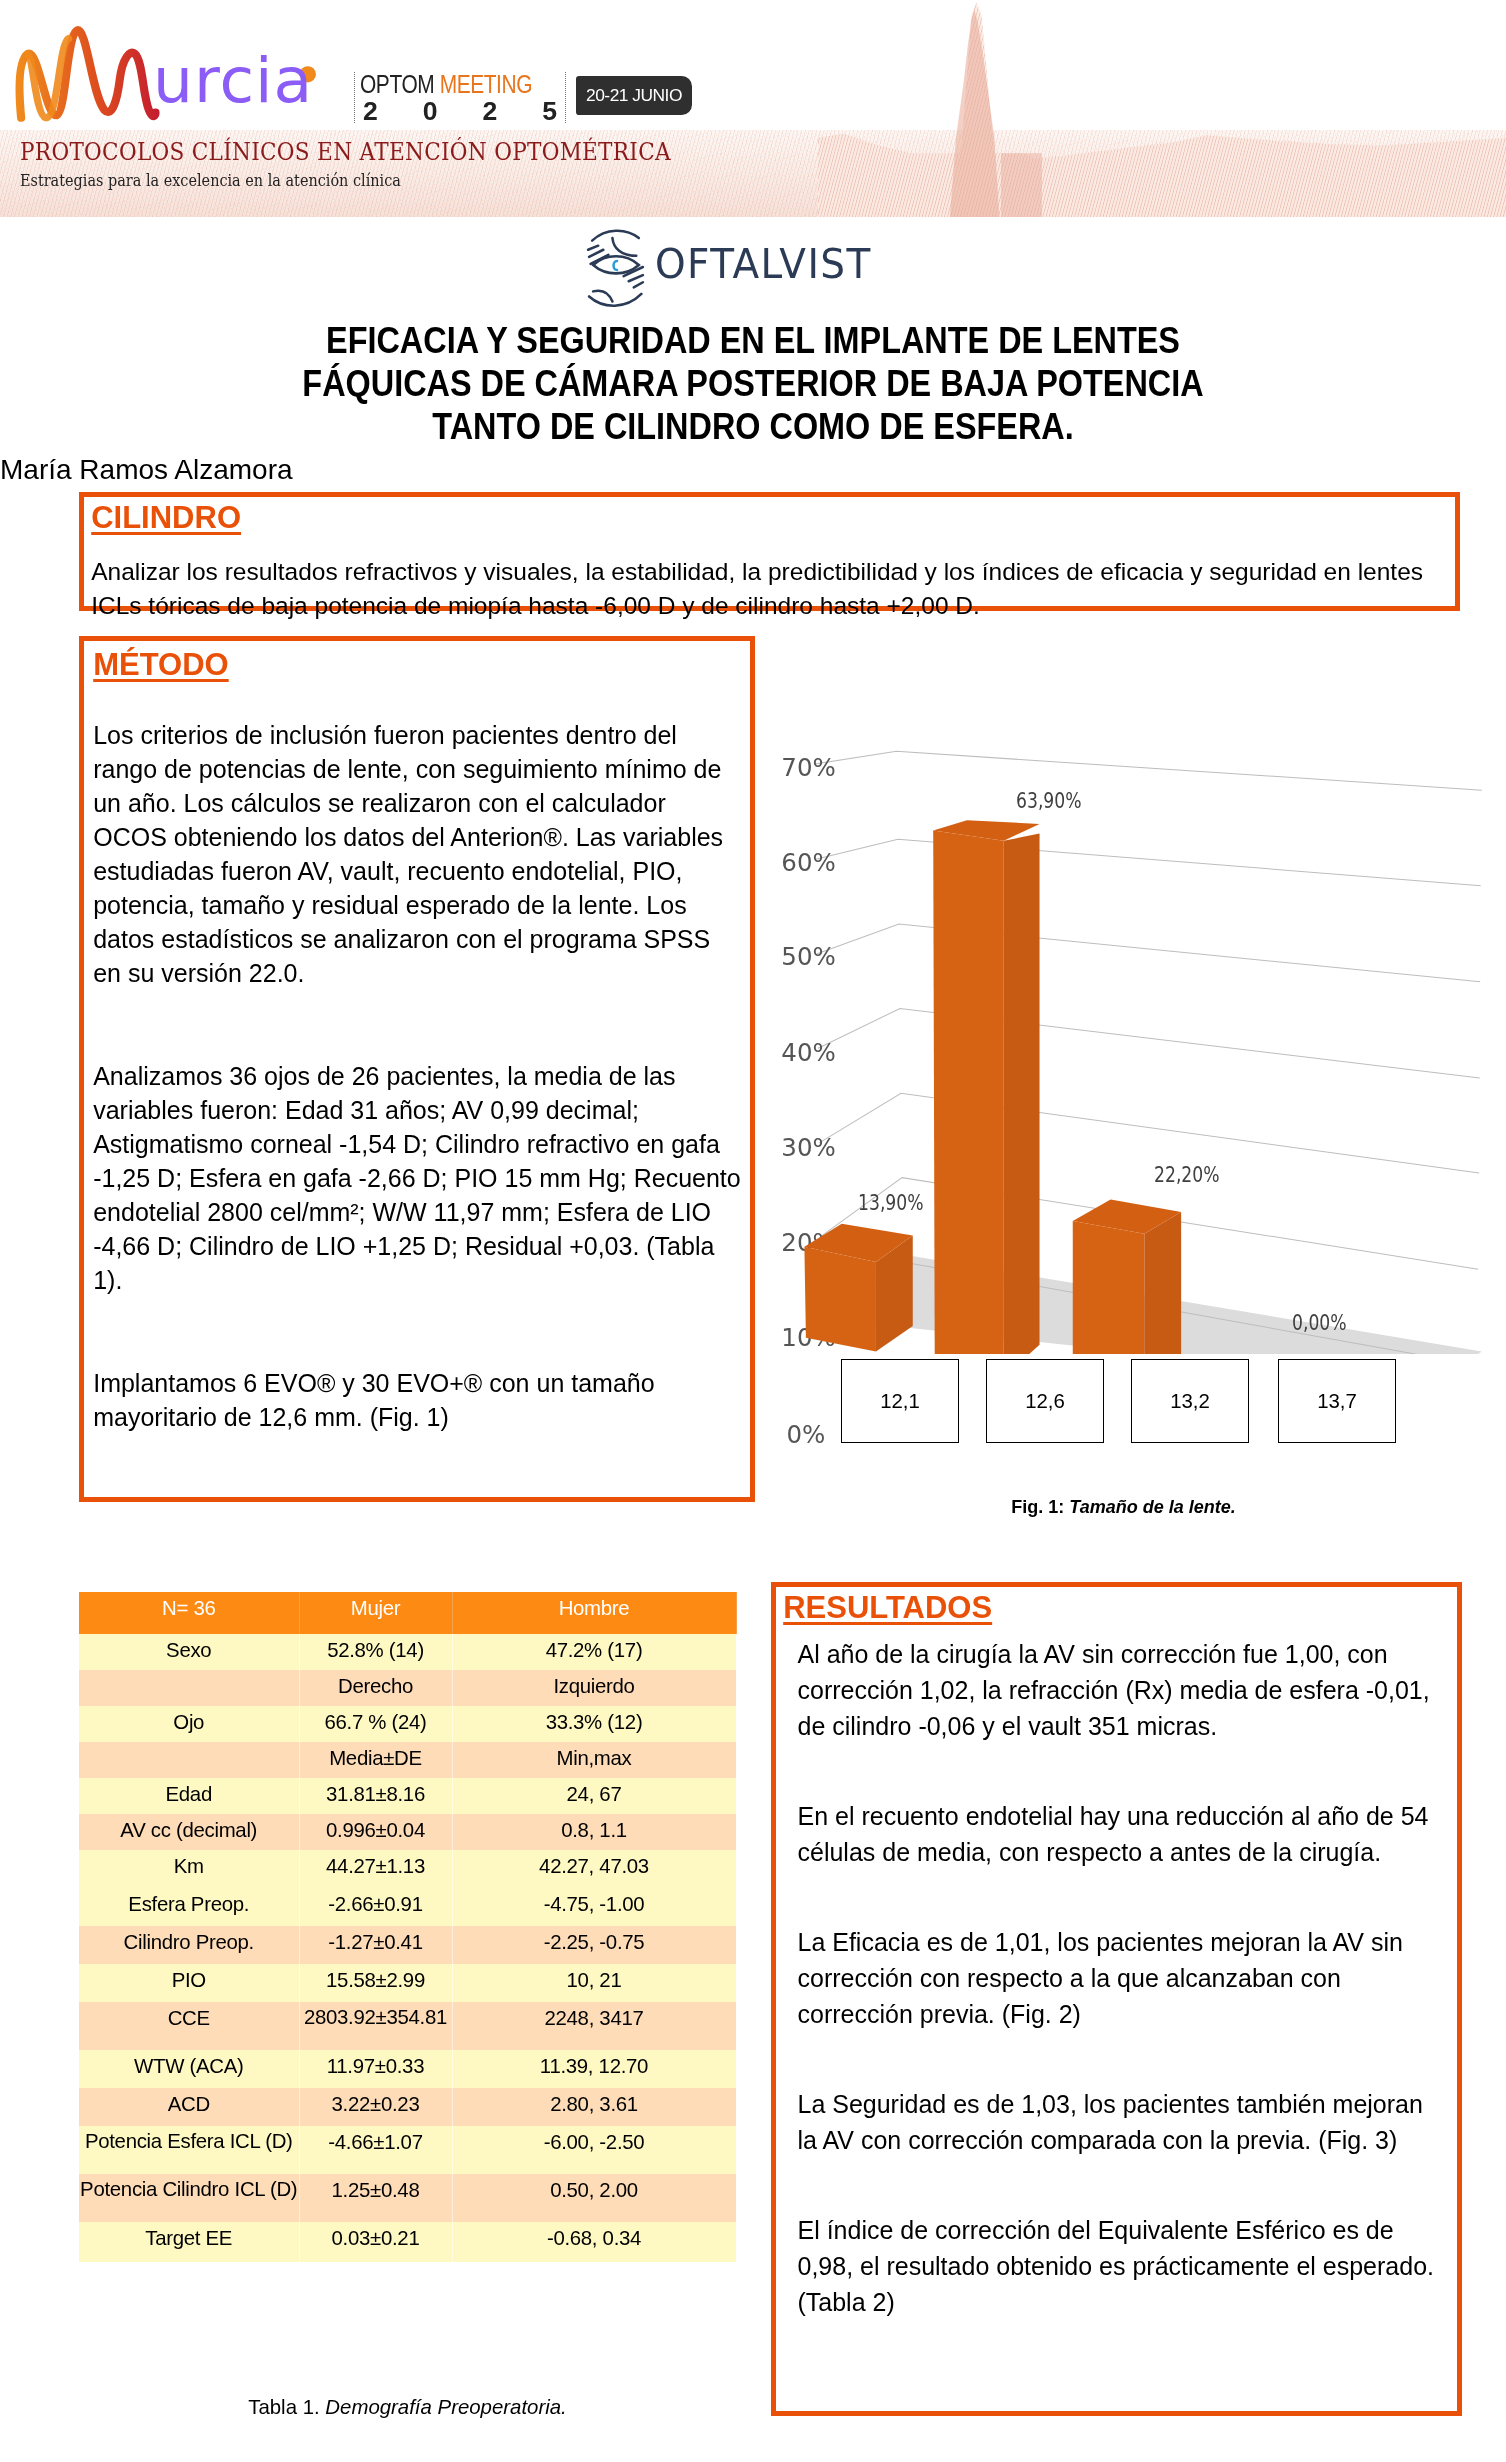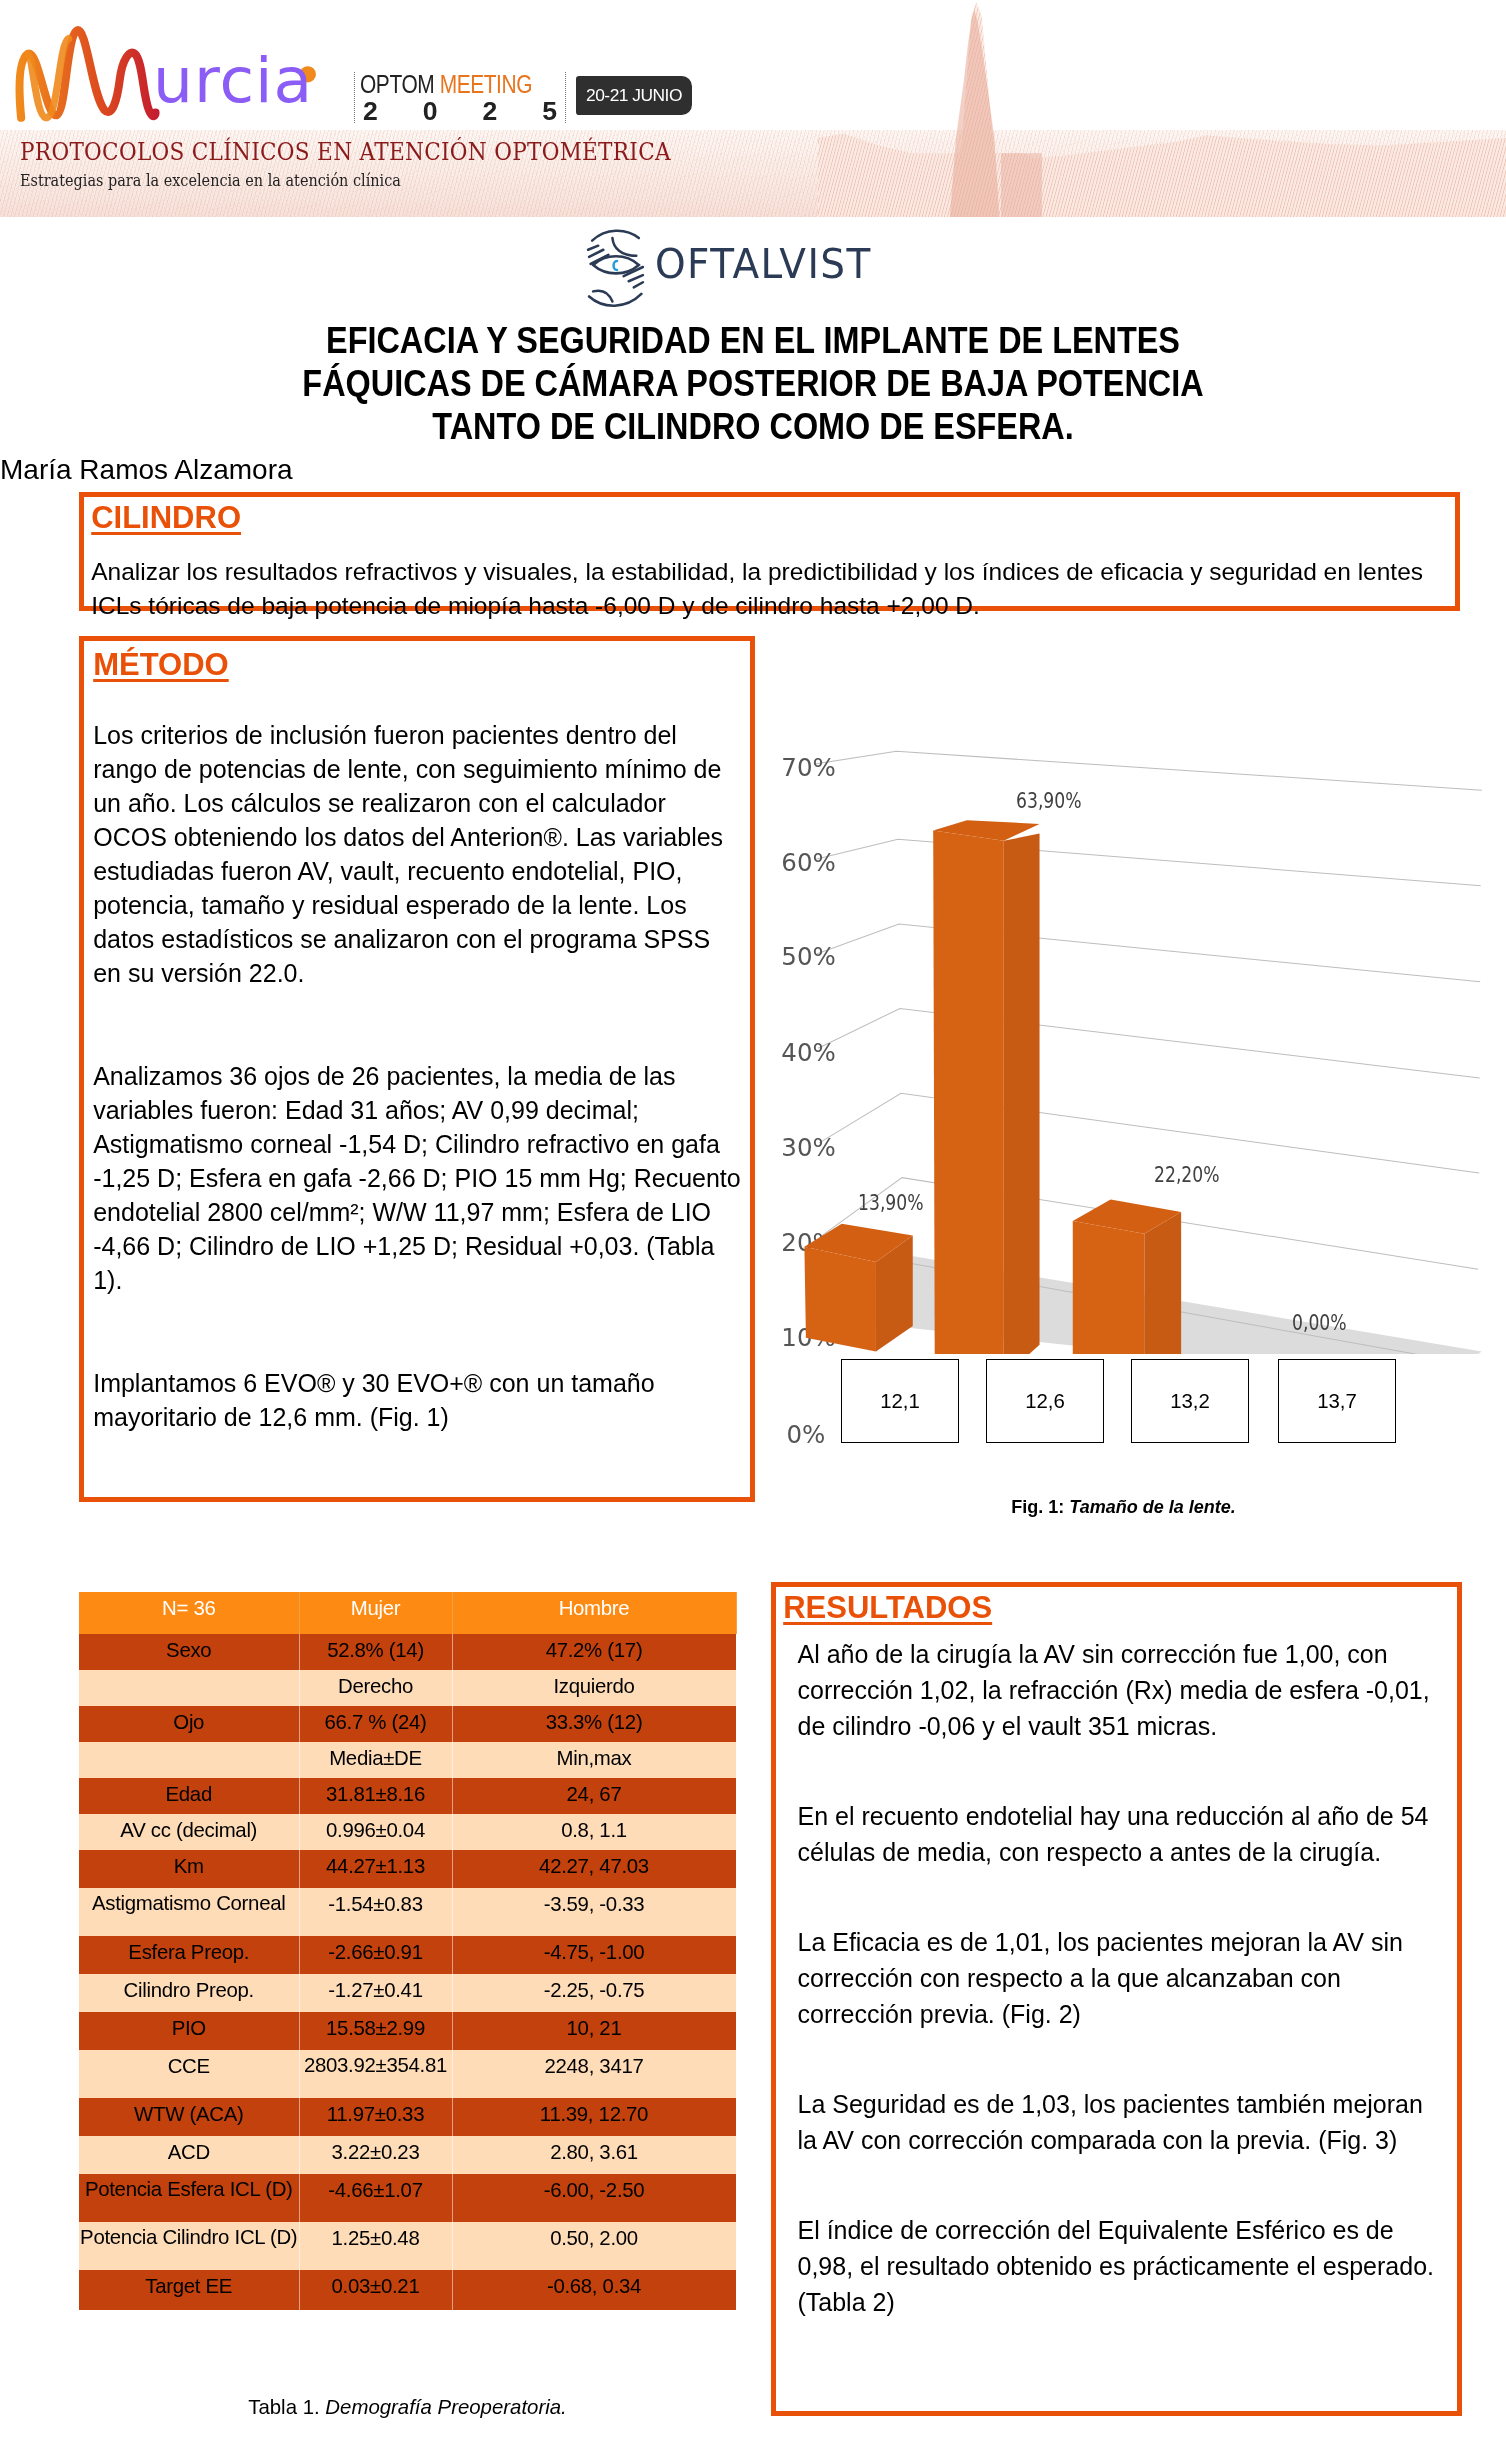--- a/index.html
+++ b/index.html
@@ -91,21 +91,21 @@
   }
   #fig1-caption { left: 766px; top: 1497px; width: 715px; text-align: center; font-size: 18px; font-weight: bold; }
 
   
   #table1 { left: 79px; top: 1592px; width: 657px; border-collapse: collapse; table-layout: fixed; }
   #table1 th, #table1 td {
     text-align: center; vertical-align: top; font-weight: normal; font-size: 20.4px; line-height: 20.4px;
     padding: 6.1px 1px 0 1px; letter-spacing: -0.3px;
   }
   #table1 th { background: #fd8b13; color: #fff; height: 36px; border-right: 0.5px solid #f6a14a; }
-  #table1 tr.light td { background: #c2410c; margin-top: 16px; }
+  #table1 tr.light td { background: #fef9c3; margin-top: 16px; }
   #table1 tr.dark td { background: #fedcb8; }
   #table1 td { border-right: 0.5px solid rgba(255,255,255,0.5); }
   #table-caption { left: 79px; top: 2396px; width: 657px; text-align: center; font-size: 20.4px; }
 
   
   #resultados { left: 771px; top: 1582px; width: 691px; height: 834px; padding: 5.1px 5.1px 0 7.2px; }
   #resultados .box-title { font-size: 31px; }
   #resultados .body-text { padding-left: 14.3px; padding-right: 5.1px; font-size: 25px; line-height: 36px; }
   #resultados .r1 { margin-top: 12.8px; }
   #resultados .rn { margin-top: 54px; }
@@ -309,25 +309,20 @@
     <tr class="dark" style="height:36px">
         <td>AV cc (decimal)</td>
         <td>0.996±0.04</td>
         <td>0.8, 1.1</td>
       </tr>
     <tr class="light" style="height:38px">
         <td>Km</td>
         <td>44.27±1.13</td>
         <td>42.27, 47.03</td>
       </tr>
-    <tr class="dark" style="height:48px">
-        <td style="line-height:18.4px">Astigmatismo Corneal</td>
-        <td>-1.54±0.83</td>
-        <td>-3.59, -0.33</td>
-      </tr>
     <tr class="light" style="height:38px">
         <td>Esfera Preop.</td>
         <td>-2.66±0.91</td>
         <td>-4.75, -1.00</td>
       </tr>
     <tr class="dark" style="height:38px">
         <td>Cilindro Preop.</td>
         <td>-1.27±0.41</td>
         <td>-2.25, -0.75</td>
       </tr>

